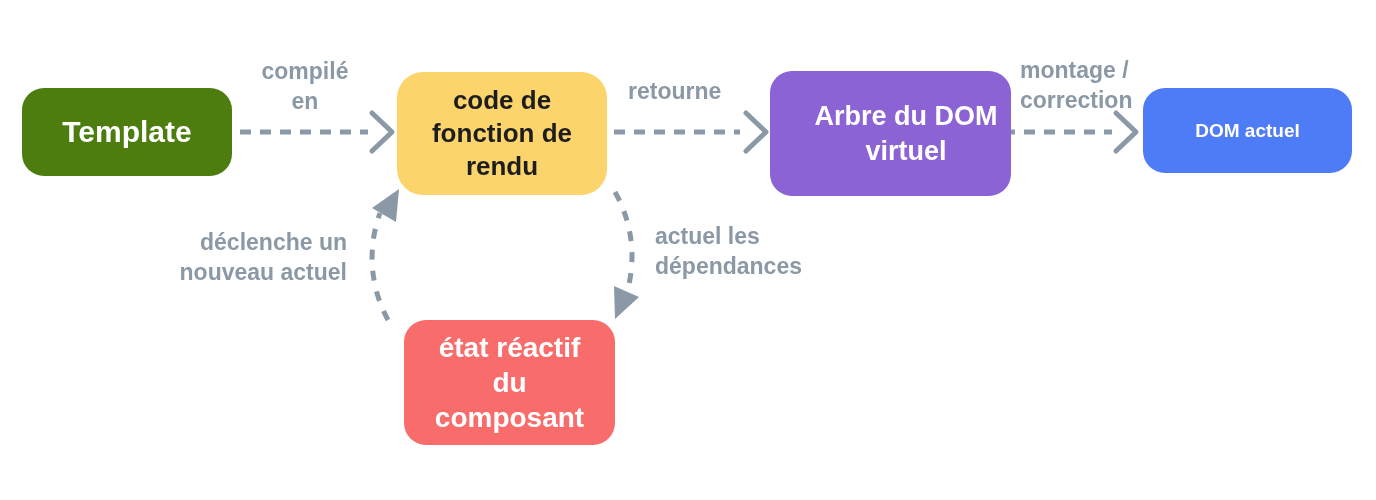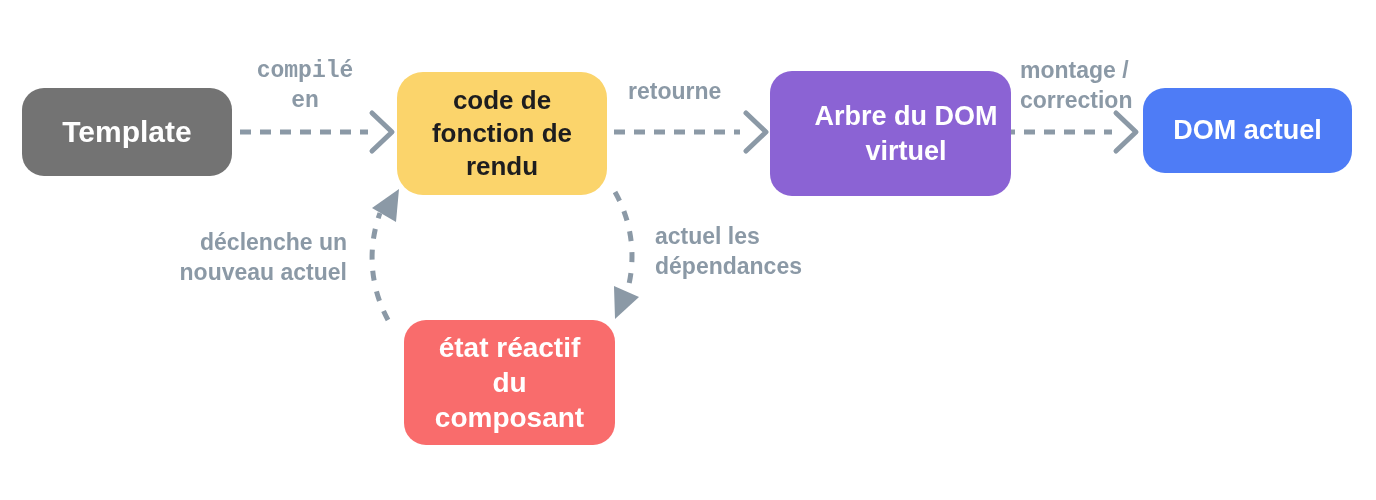--- a/index.html
+++ b/index.html
@@ -29,31 +29,31 @@
     justify-content: center;
     text-align: center;
     border-radius: 22px;
     font-weight: 700;
     white-space: pre-line;
     line-height: 1.26;
   }
   .node-template        { left: 22px;   top: 88px;  width: 210px; height: 88px;  font-size: 30px; }
   .node-render-code     { left: 397px;  top: 72px;  width: 210px; height: 123px; font-size: 26px; border-radius: 26px; }
   .node-vdom            { left: 770px;  top: 71px;  width: 210px; height: 125px; font-size: 27px; padding-left: 31px; }
-  .node-dom             { left: 1143px; top: 88px;  width: 209px; height: 85px;  font-size: 27px; }
+  .node-dom             { left: 1143px; top: 88px;  width: 209px; height: 85px;  font-size: 19px; }
   .node-state           { left: 397px;  top: 320px; width: 211px; height: 125px; font-size: 28px; margin-left: 7px; }
   .edge-label {
     position: absolute;
     color: #8b99a6;
     font-weight: 700;
     font-size: 23px;
     line-height: 1.3;
     white-space: pre-line;
   }
-  .label-compile   { left: 245px;  top: 57px;  width: 120px; text-align: center; font-family: Liberation Mono, monospace; }
+  .label-compile   { left: 245px;  top: 57px;  width: 120px; text-align: center; }
   .label-return    { left: 628px;  top: 77px;  width: 120px; text-align: left; }
   .label-mount     { left: 1020px; top: 56px;  width: 122px; }
   .label-trigger   { left: 167px;  top: 228px; width: 180px; text-align: right;  }
   .label-track     { left: 655px;  top: 222px; width: 175px; text-align: left;   }
 </style>
 </head>
 <body>
 
 <div class="canvas">
 
@@ -81,21 +81,21 @@
       </g>
 
       <g>
         <path d="M615 192 A 130 130 0 0 1 629 284" stroke-dasharray="10 11"></path>
         <polygon points="615,319 614,286 639,297" fill="#8b99a6" stroke="none"></polygon>
       </g>
 
     </g>
   </svg>
 
-  <div class="node node-template" style="background: #737373; color: rgb(255, 255, 255);">Template</div>
+  <div class="node node-template" style="background: #4d7c0f; color: rgb(255, 255, 255);">Template</div>
 
   <div class="node node-render-code" style="background: rgb(251, 212, 107); color: rgb(29, 29, 31);">code de
 fonction de
 rendu</div>
 
   <div class="node node-vdom" style="background: rgb(139, 99, 212); color: rgb(255, 255, 255);">Arbre du DOM
 virtuel</div>
 
   <div class="node node-dom" style="background: rgb(78, 124, 246); color: rgb(255, 255, 255);">DOM actuel</div>
 

